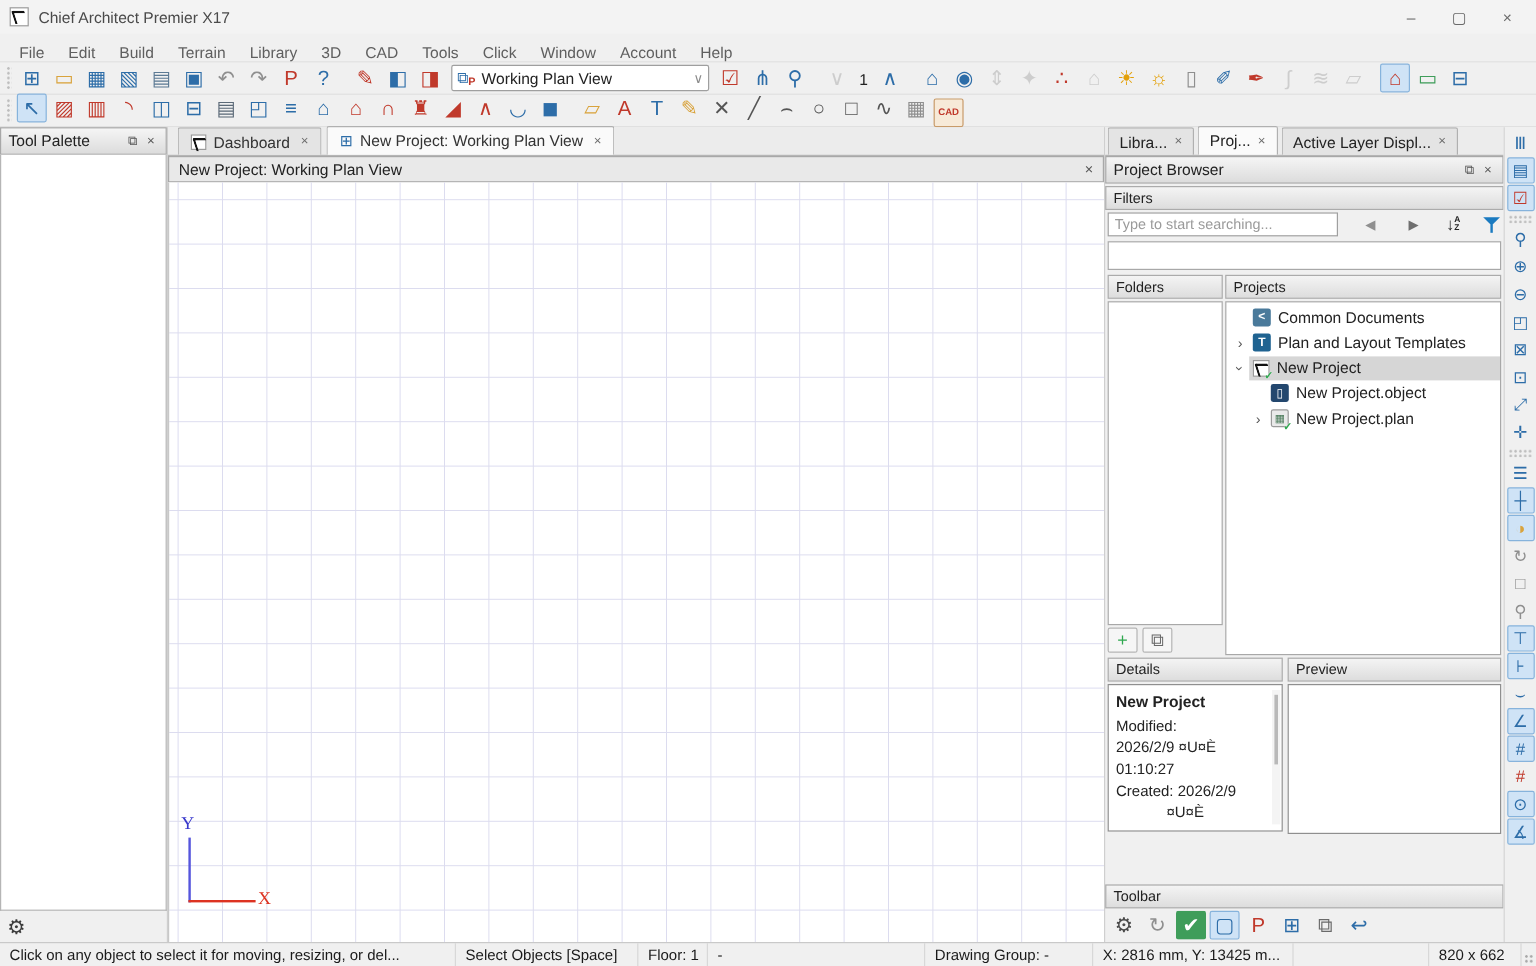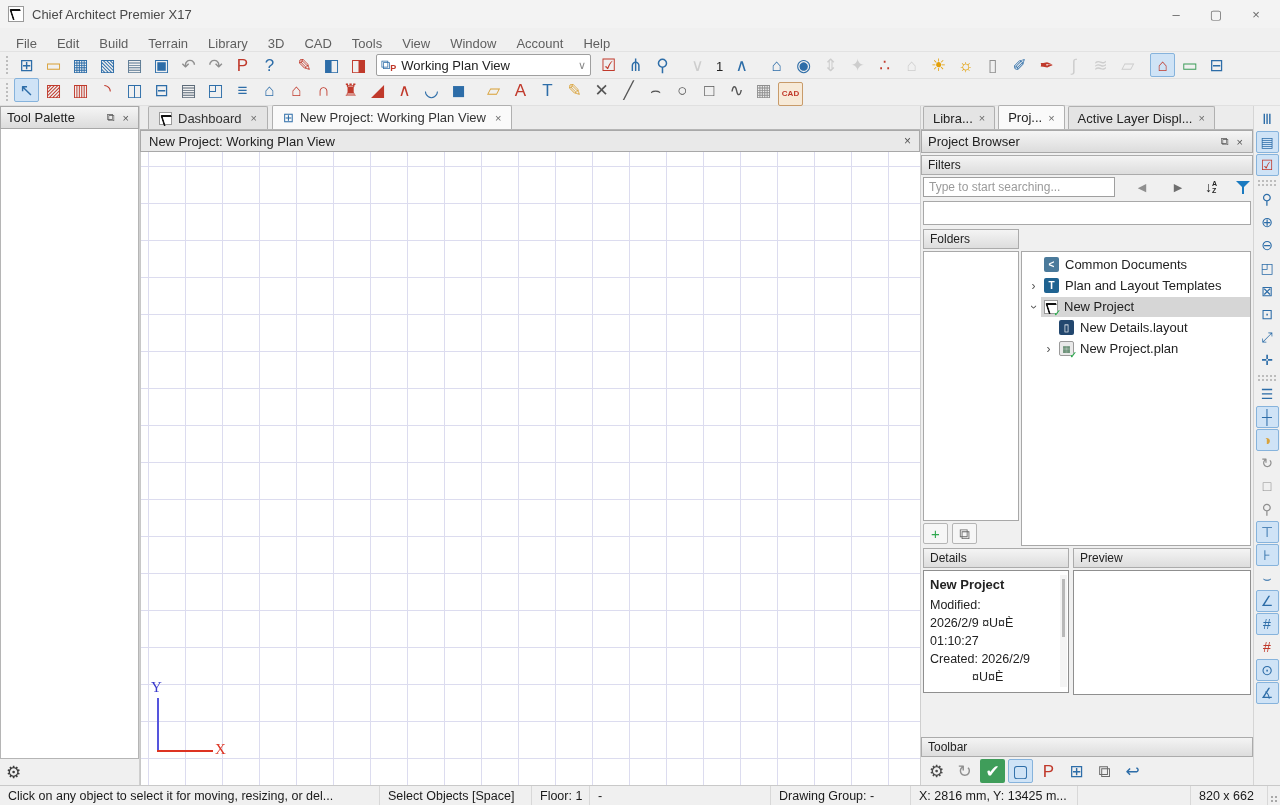--- a/index.html
+++ b/index.html
@@ -191,21 +191,21 @@
 
   <div class="menubar">
       <span class="menuitem">File</span>
       <span class="menuitem">Edit</span>
       <span class="menuitem">Build</span>
       <span class="menuitem">Terrain</span>
       <span class="menuitem">Library</span>
       <span class="menuitem">3D</span>
       <span class="menuitem">CAD</span>
       <span class="menuitem">Tools</span>
-      <span class="menuitem">View</span>
+      <span class="menuitem">Click</span>
       <span class="menuitem">Window</span>
       <span class="menuitem">Account</span>
       <span class="menuitem">Help</span>
     </div>
 
   <div class="toolbar">
     <span class="grip"></span>
     <span><span class="tbi" style="color: rgb(45, 109, 168);">⊞</span><span class="tbi" style="color: rgb(217, 163, 60);">▭</span><span class="tbi" style="color: rgb(45, 109, 168);">▦</span><span class="tbi" style="color: rgb(45, 109, 168);">▧</span><span class="tbi" style="color: rgb(92, 122, 148);">▤</span><span class="tbi" style="color: rgb(45, 109, 168);">▣</span><span class="tbi" style="color: rgb(143, 143, 143);">↶</span><span class="tbi" style="color: rgb(143, 143, 143);">↷</span><span class="tbi" style="color: rgb(192, 57, 43);">P</span><span class="tbi" style="color: rgb(45, 109, 168);">?</span><span class="tsep"></span><span class="tbi" style="color: rgb(192, 57, 43);">✎</span><span class="tbi" style="color: rgb(45, 109, 168);">◧</span><span class="tbi" style="color: rgb(192, 57, 43);">◨</span></span>
     <span class="viewdrop">
       <span class="cpicon">⧉<b>P</b></span>
@@ -298,20 +298,23 @@
           </span>
         </span>
         <span class="funnel"></span>
       </div>
       <div class="filterlist"></div>
 
       <div class="cols">
         <div class="sechdr col-f" style="margin-top:0">
           <span>Folders</span>
         </div>
+        <div class="sechdr col-p" style="margin-top:0">
+          <span>Projects</span>
+        </div>
       </div>
       <div class="cols" style="margin-top:2px">
         <div class="col-f">
           <div class="listbox foldersbox"></div>
           <div class="folderbtns">
               <span class="fbtn" style="color: rgb(47, 168, 79);">+</span>
               <span class="fbtn" style="color: rgb(106, 106, 106);">⧉</span>
             </div>
         </div>
         <div class="col-p">
@@ -337,21 +340,21 @@
                   <span class="chk">✓</span>
                 </span>
                 <span>New Project</span>
               </span>
             </div>
             <div class="trow">
               <span class="texp"></span>
               <span class="texp"></span>
               <span class="trowin">
                 <span class="ticon ti-layout">▯</span>
-                <span>New Details.layout</span>
+                <span>New Project.object</span>
               </span>
             </div>
             <div class="trow">
               <span class="texp"></span>
               <span class="texp">›</span>
               <span class="trowin">
                 <span class="ticon ti-plan">▦
                   <span class="chk">✓</span>
                 </span>
                 <span>New Project.plan</span>

